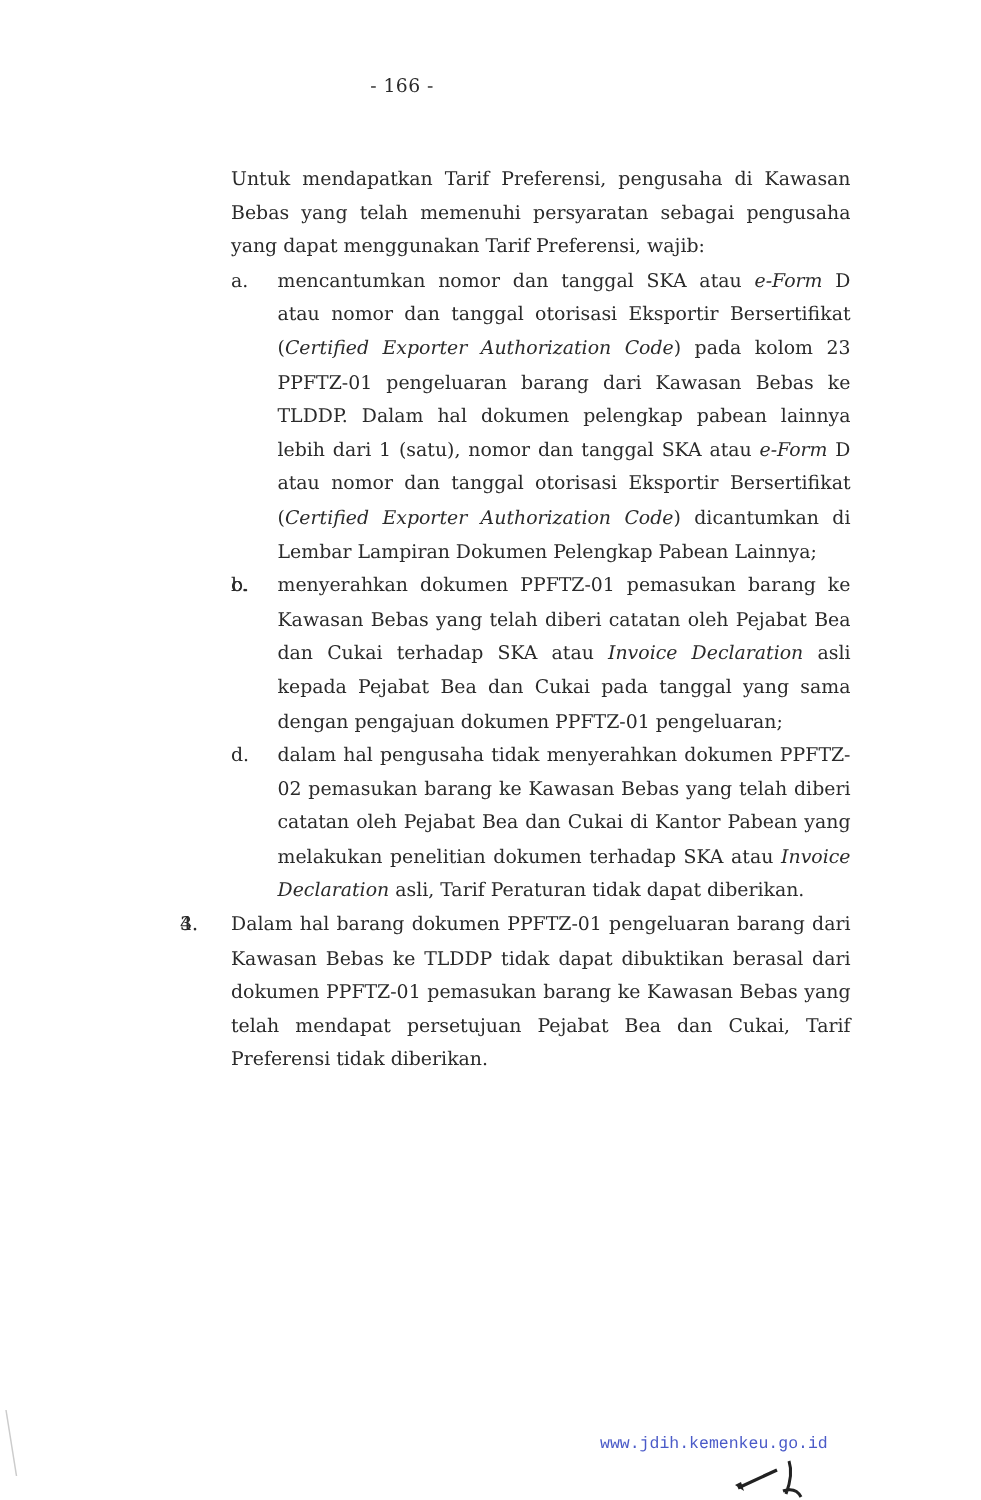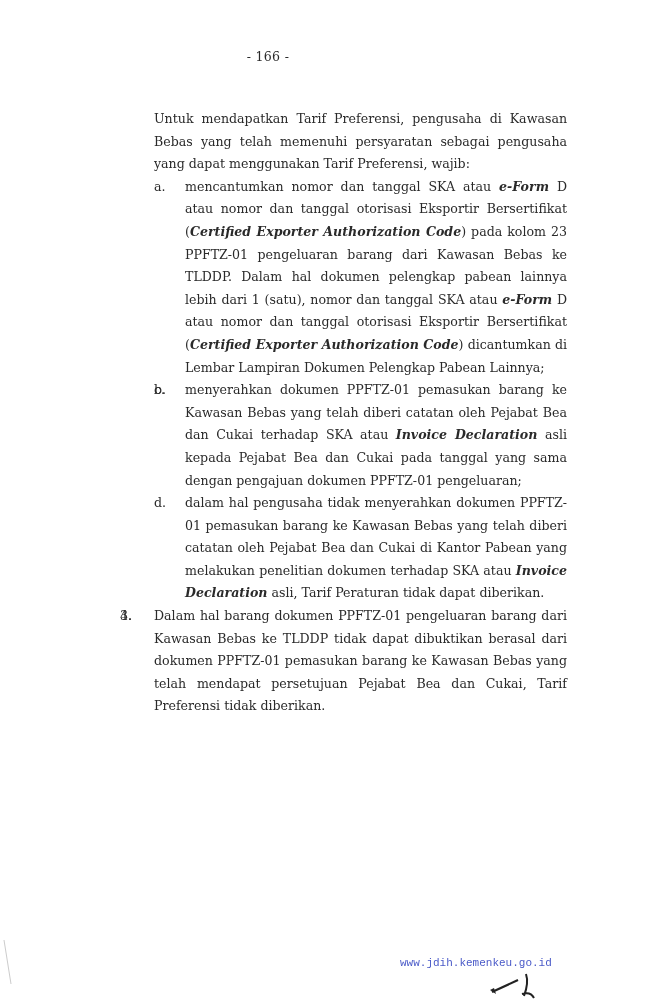--- a/index.html
+++ b/index.html
@@ -16,21 +16,21 @@
       position: absolute; top: 92px; left: 154px; width: 413px;
       font-size: 12.6px; line-height: 22.6px; margin-top: 16px;
     }
     .p { text-align: justify; text-align-last: left; }
     .item { position: relative; text-align: justify; }
     .item .marker { position: absolute; top: 0; }
     .sub { padding-left: 31px; }
     .sub .marker { left: 0; }
     .num { margin-left: -34px; padding-left: 34px; }
     .num .marker { left: 0; }
-    i { font-style: italic; font-weight: bold; }
+    i { font-style: italic; }
     .watermark {
       position: absolute; top: 957px; left: 400px;
       font-family: Liberation Mono, monospace; font-size: 11px; color: #4a5ac8;
     }
     .signature { position: absolute; top: 970px; left: 488px; }
     .edge-mark { position: absolute; top: 938px; left: 2px; }
   </style>
 </head>
 <body>
 
@@ -46,21 +46,21 @@
     </div>
     <div class="item sub">
       <span class="marker">b.</span>
     </div>
     <div class="item sub">
       <span class="marker">c.</span>
       <span class="body"><span>menyerahkan dokumen  PPFTZ-01 pemasukan barang ke Kawasan Bebas yang telah diberi catatan oleh  Pejabat Bea dan Cukai terhadap SKA atau </span><i>Invoice Declaration</i><span> asli kepada Pejabat Bea dan Cukai pada tanggal  yang sama dengan pengajuan dokumen PPFTZ-01 pengeluaran;</span></span>
     </div>
     <div class="item sub">
       <span class="marker">d.</span>
-      <span class="body"><span>dalam hal pengusaha tidak menyerahkan dokumen  PPFTZ-01 pemasukan barang ke Kawasan Bebas yang telah diberi catatan oleh Pejabat Bea dan Cukai di Kantor Pabean yang melakukan penelitian dokumen terhadap SKA atau </span><i>Invoice Declaration</i><span> asli, Tarif Peraturan tidak dapat diberikan.</span></span>
+      <span class="body"><span>dalam hal pengusaha tidak menyerahkan dokumen  PPFTZ-02 pemasukan barang ke Kawasan Bebas yang telah diberi catatan oleh Pejabat Bea dan Cukai di Kantor Pabean yang melakukan penelitian dokumen terhadap SKA atau </span><i>Invoice Declaration</i><span> asli, Tarif Peraturan tidak dapat diberikan.</span></span>
     </div>
   </div>
 
   <div class="item num">
     <span class="marker">3.</span>
   </div>
   <div class="item num">
     <span class="marker">4.</span>
     <span>Dalam hal barang dokumen PPFTZ-01 pengeluaran barang dari Kawasan Bebas ke TLDDP  tidak dapat dibuktikan berasal dari dokumen PPFTZ-01 pemasukan barang ke Kawasan Bebas yang telah mendapat persetujuan Pejabat Bea dan Cukai, Tarif Preferensi tidak diberikan.</span>
   </div>

